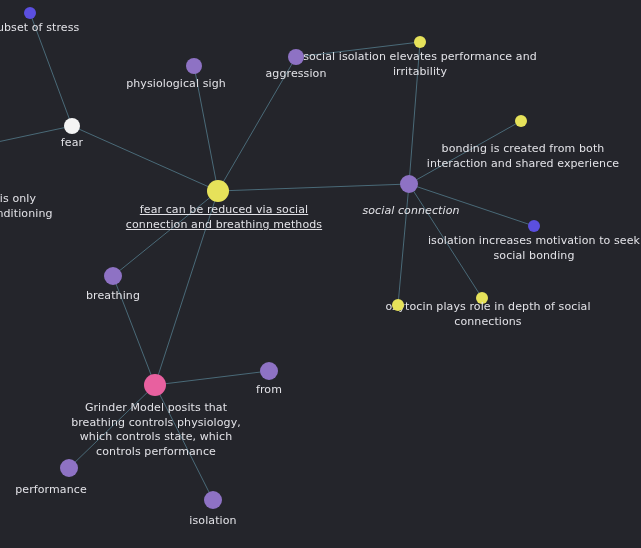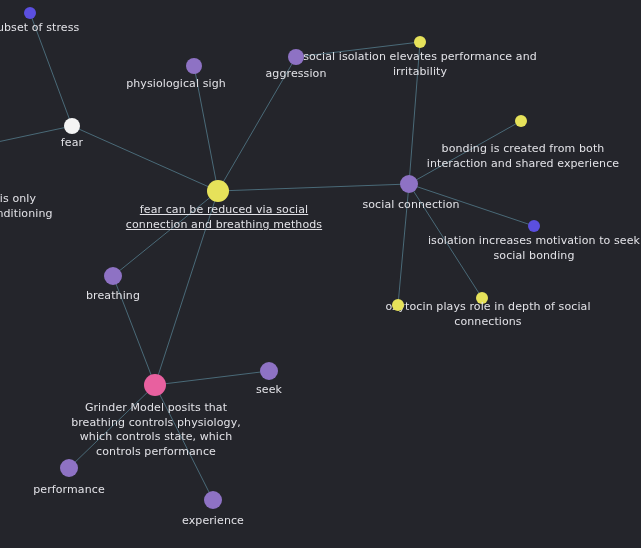--- a/index.html
+++ b/index.html
@@ -85,40 +85,40 @@
       <div class="node-label" style="left: 176px; top: 77px; color: rgb(226, 226, 231);">physiological sigh</div>
       <div class="node-dot" style="left: 296px; top: 57px; width: 16px; height: 16px; background: rgb(142, 114, 196);"></div>
       <div class="node-label" style="left: 296px; top: 67px; color: rgb(226, 226, 231);">aggression</div>
       <div class="node-dot" style="left: 218px; top: 191px; width: 22px; height: 22px; background: rgb(230, 226, 90);"></div>
       <div class="node-label" style="left: 224px; top: 203px; color: rgb(226, 226, 231); text-decoration: underline;">fear can be reduced via social
 connection and breathing methods</div>
       <div class="node-dot" style="left: 420px; top: 42px; width: 12px; height: 12px; background: rgb(230, 226, 90);"></div>
       <div class="node-label" style="left: 420px; top: 50px; color: rgb(226, 226, 231);">social isolation elevates performance and
 irritability</div>
       <div class="node-dot" style="left: 409px; top: 184px; width: 18px; height: 18px; background: rgb(142, 114, 196);"></div>
-      <div class="node-label" style="left: 411px; top: 198px; color: rgb(226, 226, 231);">social connection</div>
+      <div class="node-label" style="left: 411px; top: 204px; color: rgb(226, 226, 231); font-style: italic;">social connection</div>
       <div class="node-dot" style="left: 521px; top: 121px; width: 12px; height: 12px; background: rgb(230, 226, 90);"></div>
       <div class="node-label" style="left: 523px; top: 130px; color: rgb(226, 226, 231); margin-top: 12px;">bonding is created from both
 interaction and shared experience</div>
       <div class="node-dot" style="left: 534px; top: 226px; width: 12px; height: 12px; background: rgb(91, 79, 224);"></div>
       <div class="node-label" style="left: 534px; top: 234px; color: rgb(226, 226, 231);">isolation increases motivation to seek
 social bonding</div>
       <div class="node-dot" style="left: 482px; top: 298px; width: 12px; height: 12px; background: rgb(230, 226, 90);"></div>
       <div class="node-label" style="left: 488px; top: 300px; color: rgb(226, 226, 231);">oxytocin plays role in depth of social
 connections</div>
       <div class="node-dot" style="left: 398px; top: 305px; width: 12px; height: 12px; background: rgb(230, 226, 90);"></div>
       <div class="node-dot" style="left: 113px; top: 276px; width: 18px; height: 18px; background: rgb(142, 114, 196);"></div>
       <div class="node-label" style="left: 113px; top: 289px; color: rgb(226, 226, 231);">breathing</div>
       <div class="node-dot" style="left: 155px; top: 385px; width: 22px; height: 22px; background: rgb(232, 96, 159);"></div>
       <div class="node-label" style="left: 156px; top: 401px; color: rgb(226, 226, 231);">Grinder Model posits that
 breathing controls physiology,
 which controls state, which
 controls performance</div>
       <div class="node-dot" style="left: 269px; top: 371px; width: 18px; height: 18px; background: rgb(142, 114, 196);"></div>
-      <div class="node-label" style="left: 269px; top: 383px; color: rgb(226, 226, 231);">seek</div>
+      <div class="node-label" style="left: 269px; top: 383px; color: rgb(226, 226, 231);">from</div>
       <div class="node-dot" style="left: 69px; top: 468px; width: 18px; height: 18px; background: rgb(142, 114, 196);"></div>
-      <div class="node-label" style="left: 69px; top: 483px; color: rgb(226, 226, 231);">performance</div>
+      <div class="node-label" style="left: 51px; top: 483px; color: rgb(226, 226, 231);">performance</div>
       <div class="node-dot" style="left: 213px; top: 500px; width: 18px; height: 18px; background: rgb(142, 114, 196);"></div>
-      <div class="node-label" style="left: 213px; top: 514px; color: rgb(226, 226, 231);">experience</div>
+      <div class="node-label" style="left: 213px; top: 514px; color: rgb(226, 226, 231);">isolation</div>
       <div class="node-label" style="left: 18px; top: 192px; color: rgb(226, 226, 231);">is only
 conditioning</div>
     </div>
 </div>
 
 </body></html>

